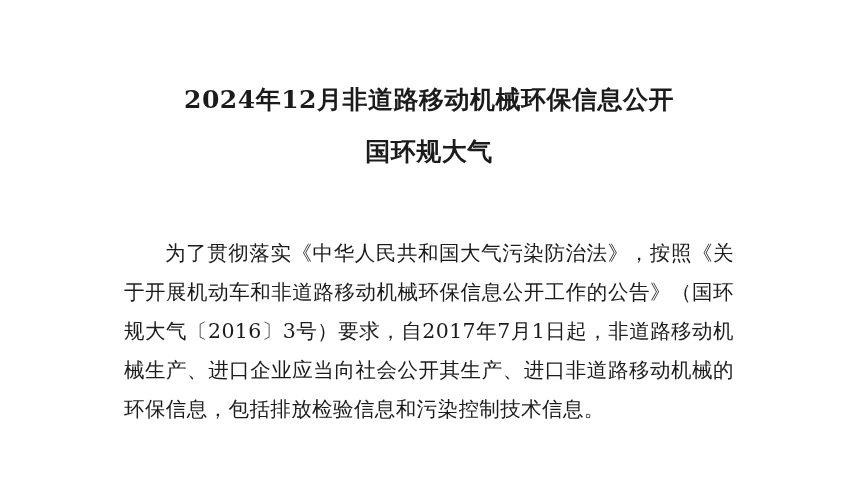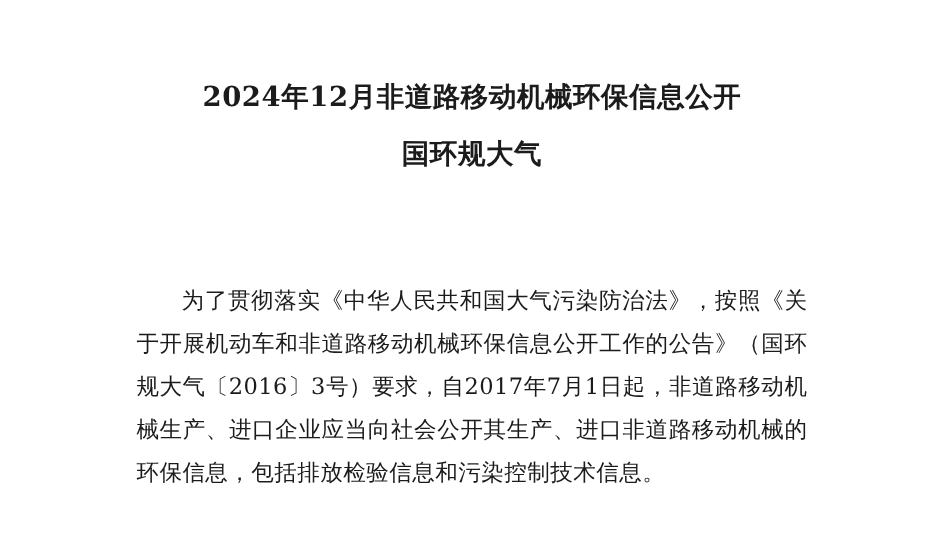--- a/index.html
+++ b/index.html
@@ -16,38 +16,38 @@
   .page {
     position: relative;
     width: 857px;
     height: 497px;
     background: #ffffff;
     box-sizing: border-box;
   }
   .doc-body {
     position: absolute;
     left: 124px;
-    top: 0;
+    top: 12px;
     width: 610px;
   }
   .title-block {
     padding-top: 62px;
     text-align: center;
   }
   .title-line {
     font-family: "DejaVu Serif", "Liberation Serif", serif;
     font-weight: bold;
     font-size: 25px;
     line-height: 52px;
     color: #1b1b1b;
     letter-spacing: 0.5px;
     white-space: nowrap;
   }
   .body-block {
-    margin-top: 88px;
+    margin-top: 56px;
   }
   .para {
     font-family: "DejaVu Serif", "Liberation Serif", serif;
     font-size: 20.5px;
     line-height: 39px;
     color: #1b1b1b;
     text-align: justify;
     text-justify: inter-ideograph;
     text-indent: 2em;
     margin: 0;

